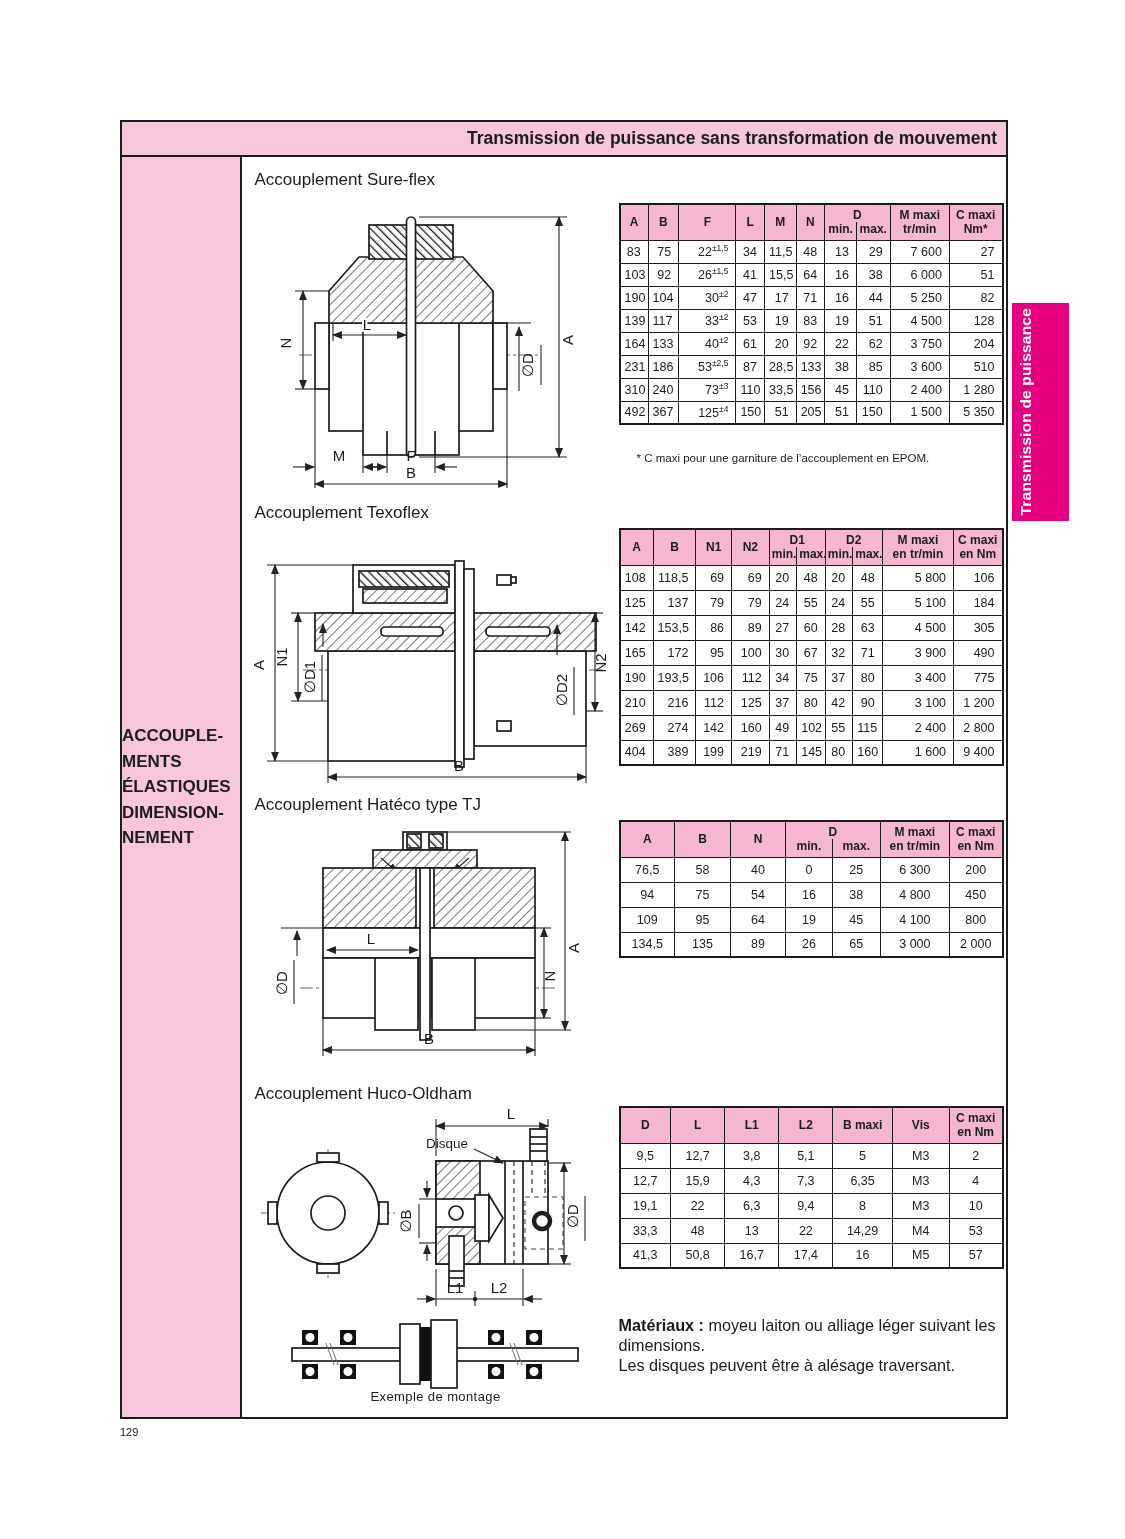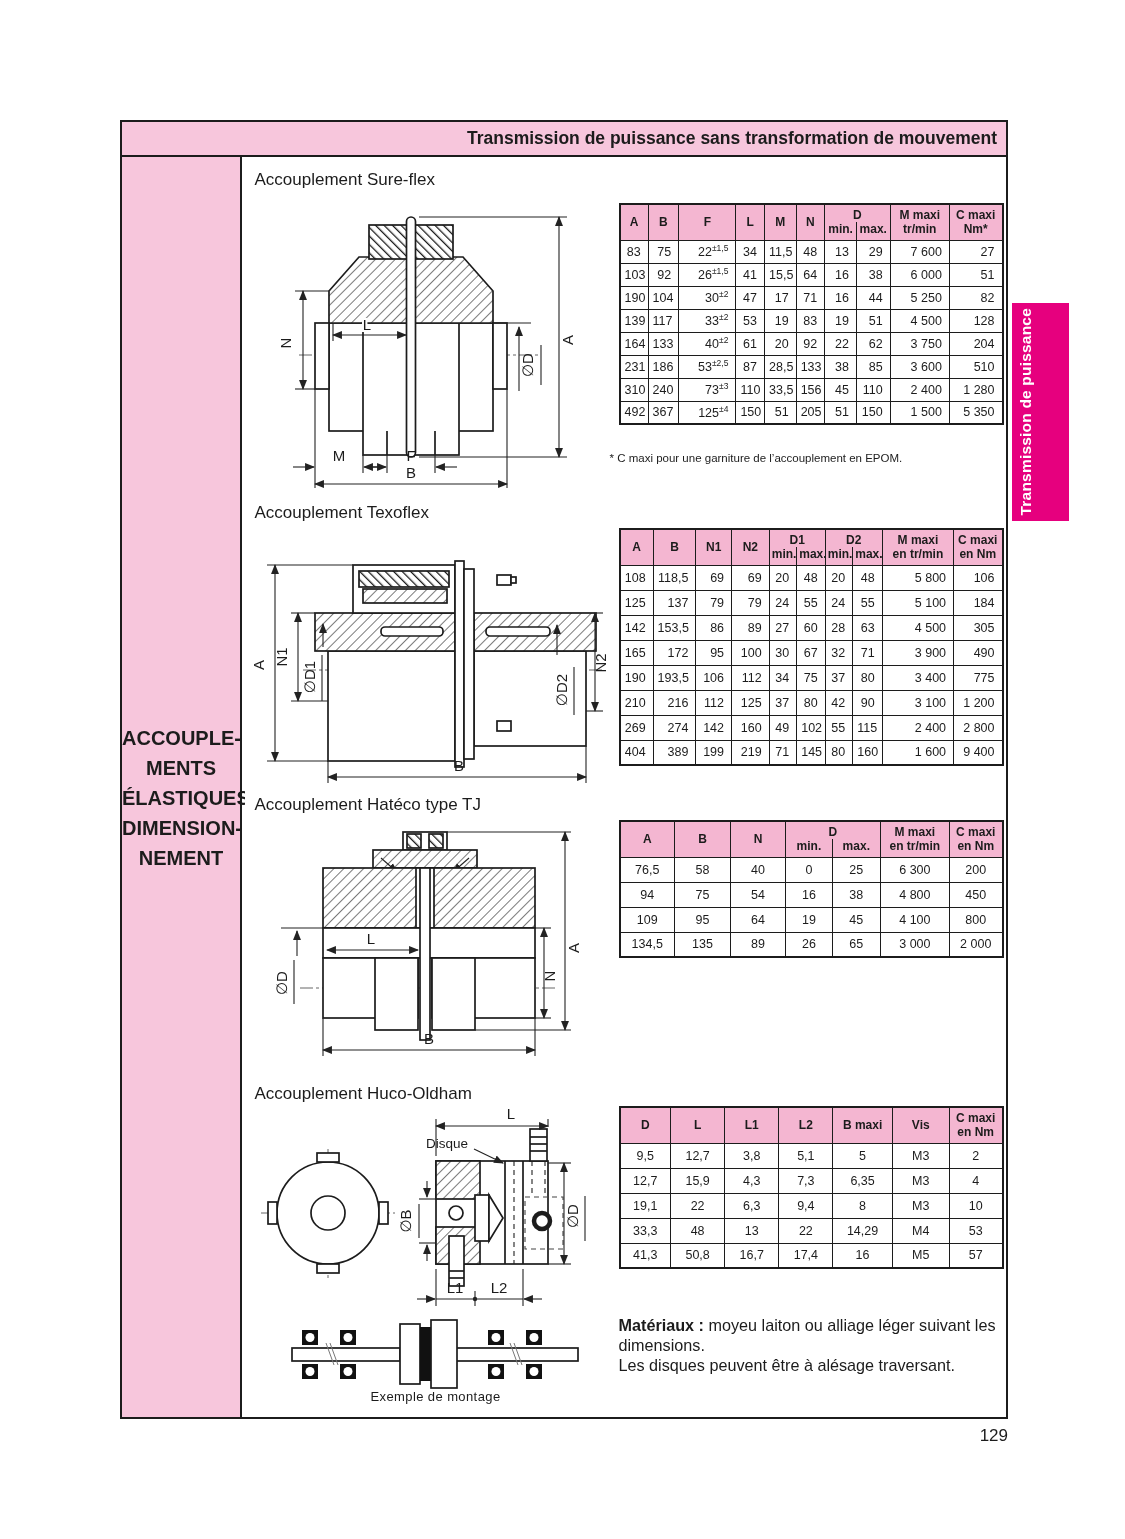--- a/index.html
+++ b/index.html
@@ -7,22 +7,22 @@
   .page { position:relative; width:1125px; height:1539px; background:#fff; overflow:hidden; }
 
   .header-bar { position:absolute; left:120px; top:120px; width:888px; height:37px;
     background:#F7C6DC; border:2.5px solid #1c1c1c; display:flex; align-items:center;
     justify-content:flex-end; padding-right:9px; font-weight:bold; font-size:17.5px; }
 
   .content-frame { position:absolute; left:120px; top:157px; width:888px; height:1262px;
     border:2.5px solid #1c1c1c; border-top:none; background:#fff; }
   .sidebar { position:absolute; left:0; top:0; width:120px; height:100%;
     background:#F7C6DC; border-right:2.5px solid #1c1c1c; }
-  .sidebar-label { position:absolute; top:566px; width:100%; text-align:center;
-    font-weight:bold; font-size:20px; line-height:1.5; white-space:pre-line; }
+  .sidebar-label { position:absolute; top:566px; width:100%; 
+    font-weight:bold; font-size:17px; line-height:1.5; white-space:pre-line; }
   .main { position:absolute; left:122.5px; top:0; right:0; bottom:0; background:#fff; }
 
   .sec-title { position:absolute; left:10px; font-weight:normal; font-size:17px; }
 
   .drw { position:absolute; }
   .part { fill:#fff; stroke:#1c1c1c; stroke-width:1.7; }
   .hatchfill { fill:url(#hatch); }
   .hatch2fill { fill:url(#hatch2); }
   .s { stroke:#1c1c1c; stroke-width:1.7; fill:none; }
   .cl { stroke:#555; stroke-width:0.9; stroke-dasharray:13 3 3 3; }
@@ -40,35 +40,35 @@
   th { background:#F4B6D1; font-size:12px; font-weight:bold; text-align:center;
     vertical-align:middle; white-space:pre-line; line-height:1.2; padding:3px 2px; }
   td { font-size:12.5px; line-height:1; padding:2px 4px; vertical-align:middle; }
   th.nb { border-bottom-style:hidden; padding-bottom:0; }
   th.nt { border-top-style:hidden; padding-top:0; }
   sup { font-size:8.5px; }
   .t1 td, .t2 td { text-align:right; padding-right:7px; }
   .t3 td, .t4 td { text-align:center; }
   .t1 td { height:23px; } .t2 td { height:25px; } .t3 td { height:25px; } .t4 td { height:25px; }
 
-  .footnote { position:absolute; left:365px; top:295px; width:390px; font-size:11.5px; }
+  .footnote { position:absolute; left:392px; top:295px; width:390px; font-size:11.5px; }
 
   .materials { position:absolute; left:374px; top:1158px; width:392px; font-size:16.2px; line-height:1.24; }
   .materials b { font-weight:bold; }
 
   .montage-caption { position:absolute; left:45px; top:1232px; width:292px;
     text-align:center; font-size:13px; letter-spacing:0.4px; }
 
   .side-tab { position:absolute; left:1012px; top:303px; width:57px; height:218px;
     background:#E6007E; display:flex; justify-content:flex-start; align-items:center; padding-left:5px; }
   .side-tab-text { writing-mode:vertical-rl; transform:rotate(180deg); white-space:nowrap;
     color:#fff; font-weight:bold; font-size:15.5px; letter-spacing:0.2px; }
 
   .page-number { position:absolute; left:120px; top:1426px; width:888px;
-    text-align:right; font-size:17px; }
+    font-size:11px; }
 </style>
 </head>
 <body>
 
 <svg width="0" height="0" style="position:absolute" aria-hidden="true">
   <defs>
     <pattern id="hatch" width="7" height="7" patternTransform="rotate(45)" patternUnits="userSpaceOnUse">
       <rect width="7" height="7" fill="#fff"></rect>
       <line x1="0" y1="0" x2="0" y2="7" stroke="#333" stroke-width="1.3"></line>
     </pattern>

